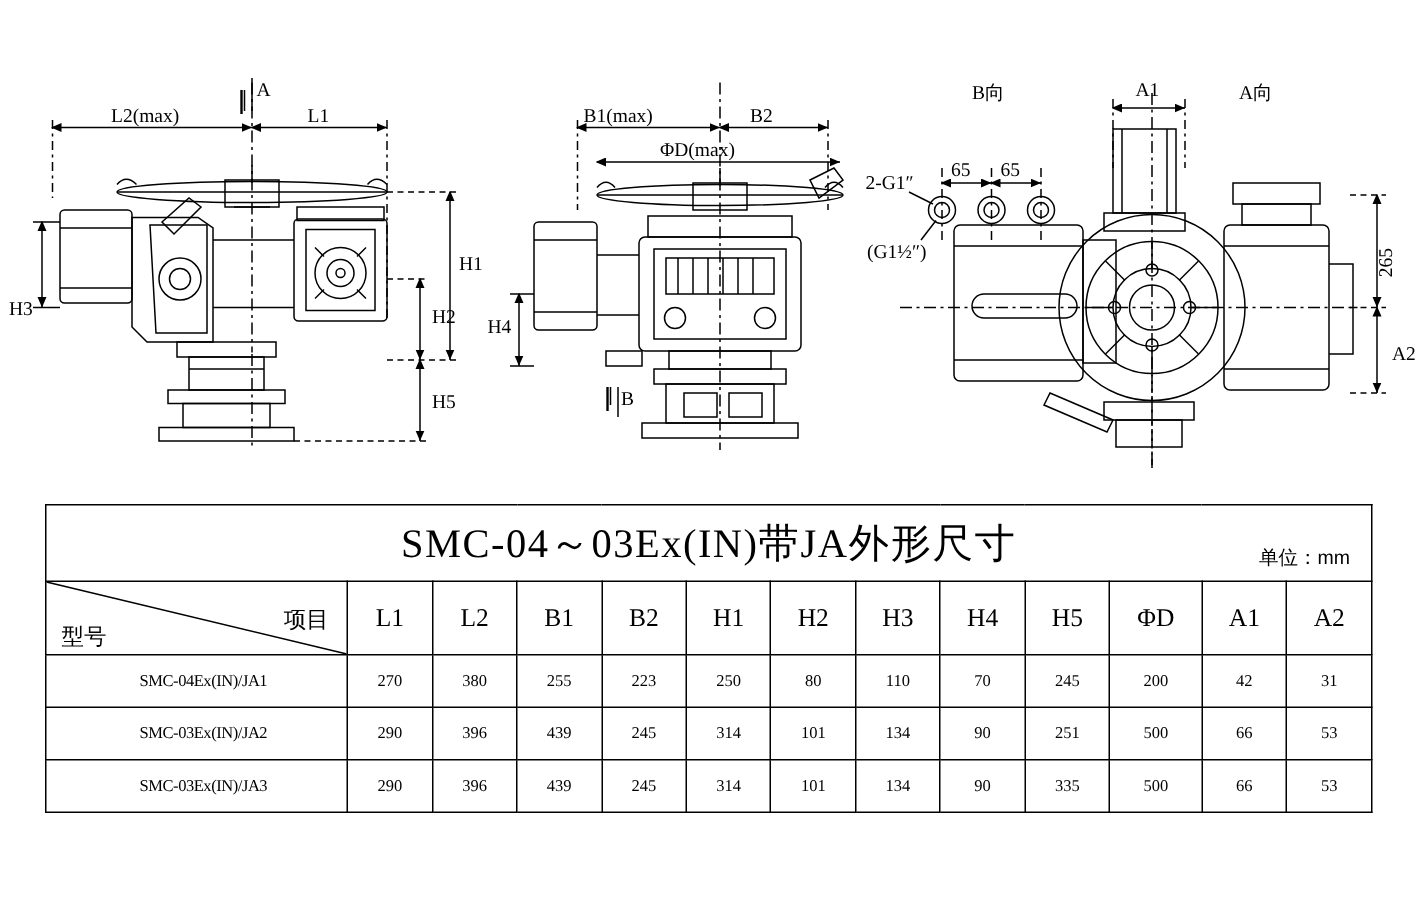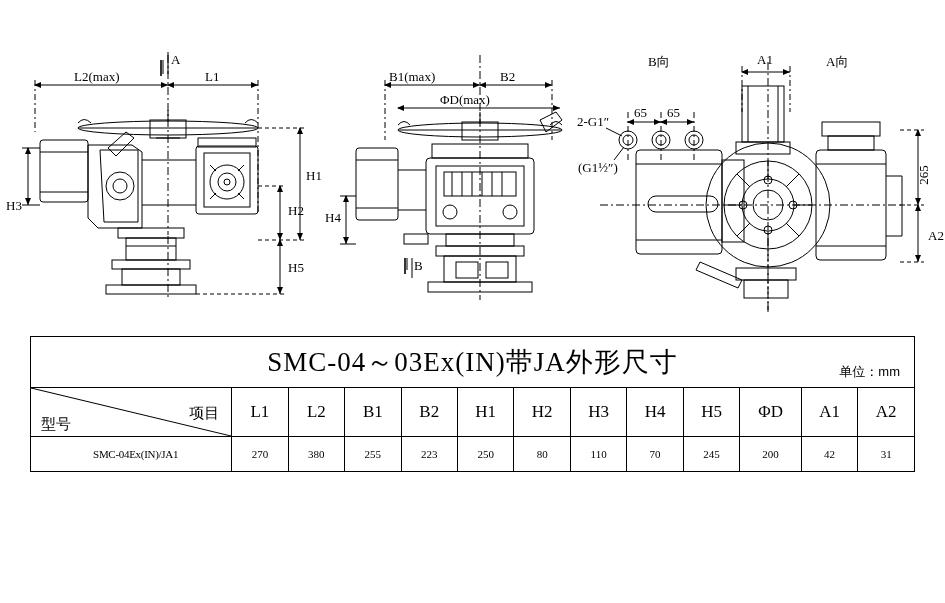--- a/index.html
+++ b/index.html
@@ -316,17 +316,47 @@
           <td>223</td>
           <td>250</td>
           <td>80</td>
           <td>110</td>
           <td>70</td>
           <td>245</td>
           <td>200</td>
           <td>42</td>
           <td>31</td>
         </tr>
+        <tr class="data-row">
+          <td class="rowname">SMC-03Ex(IN)/JA2</td>
+          <td>290</td>
+          <td>396</td>
+          <td>439</td>
+          <td>245</td>
+          <td>314</td>
+          <td>101</td>
+          <td>134</td>
+          <td>90</td>
+          <td>251</td>
+          <td>500</td>
+          <td>66</td>
+          <td>53</td>
+        </tr>
+        <tr class="data-row">
+          <td class="rowname">SMC-03Ex(IN)/JA3</td>
+          <td>290</td>
+          <td>396</td>
+          <td>439</td>
+          <td>245</td>
+          <td>314</td>
+          <td>101</td>
+          <td>134</td>
+          <td>90</td>
+          <td>335</td>
+          <td>500</td>
+          <td>66</td>
+          <td>53</td>
+        </tr>
       </tbody>
     </table>
   </div>
 
 </div>
 
 </body></html>

